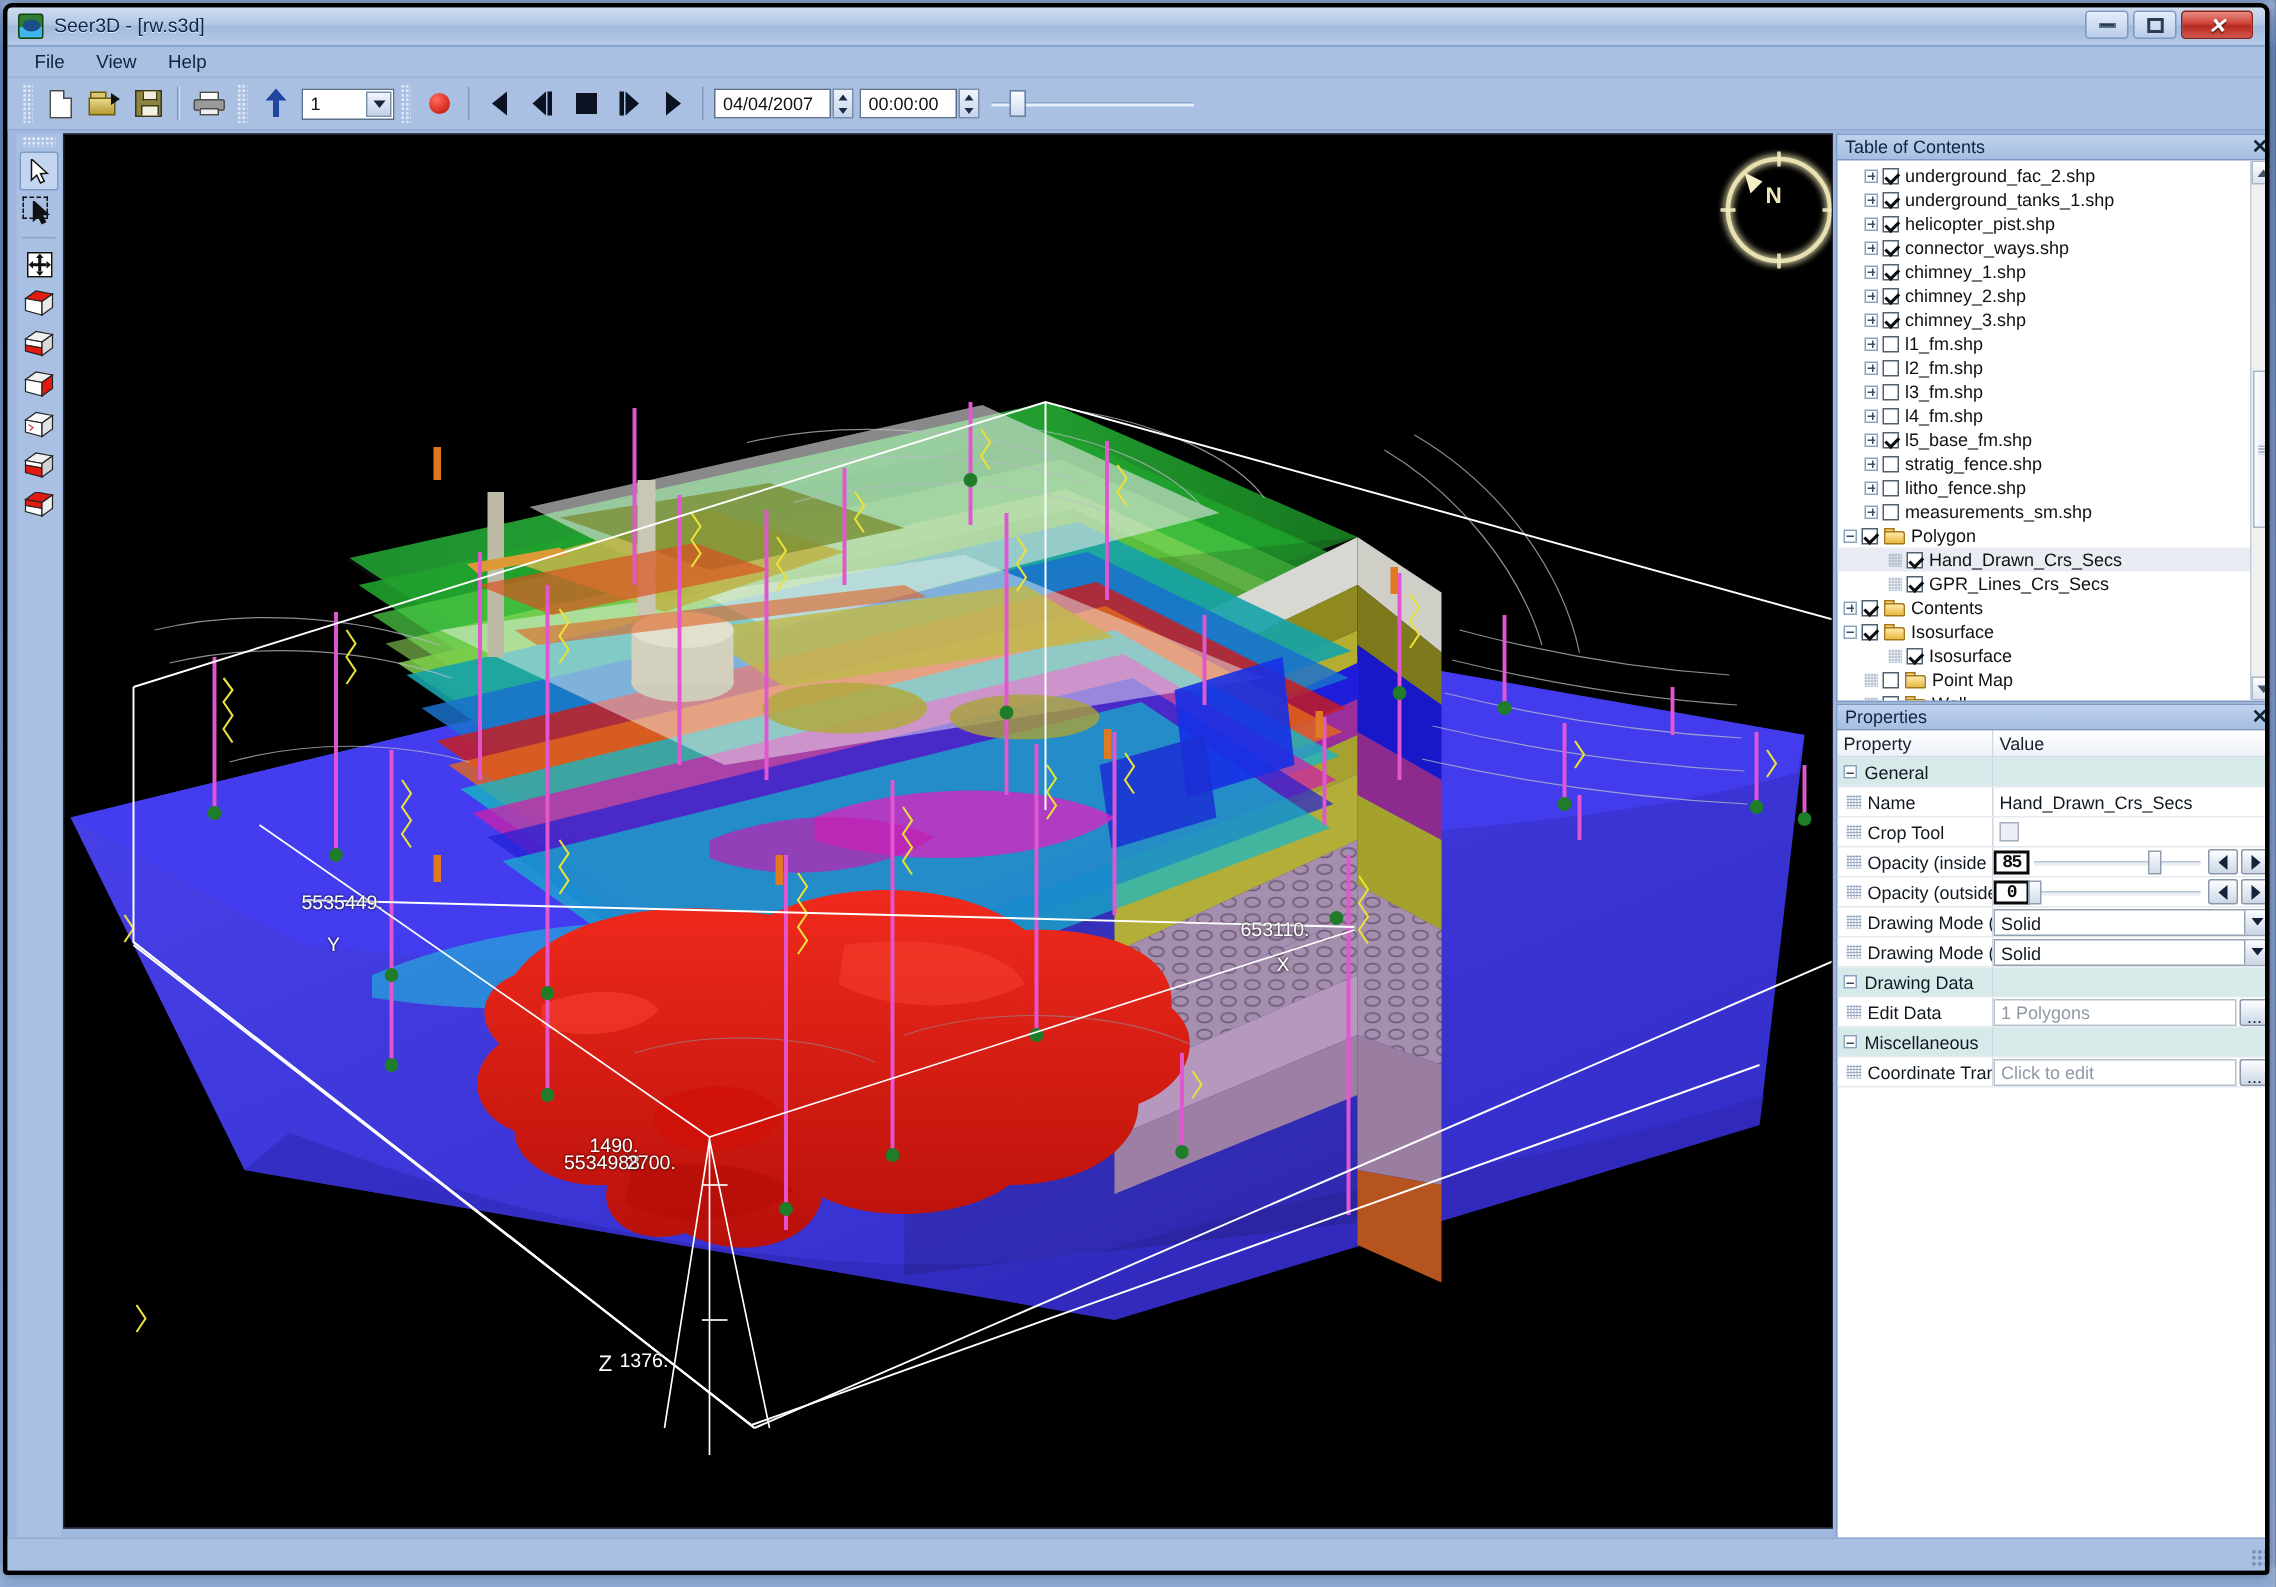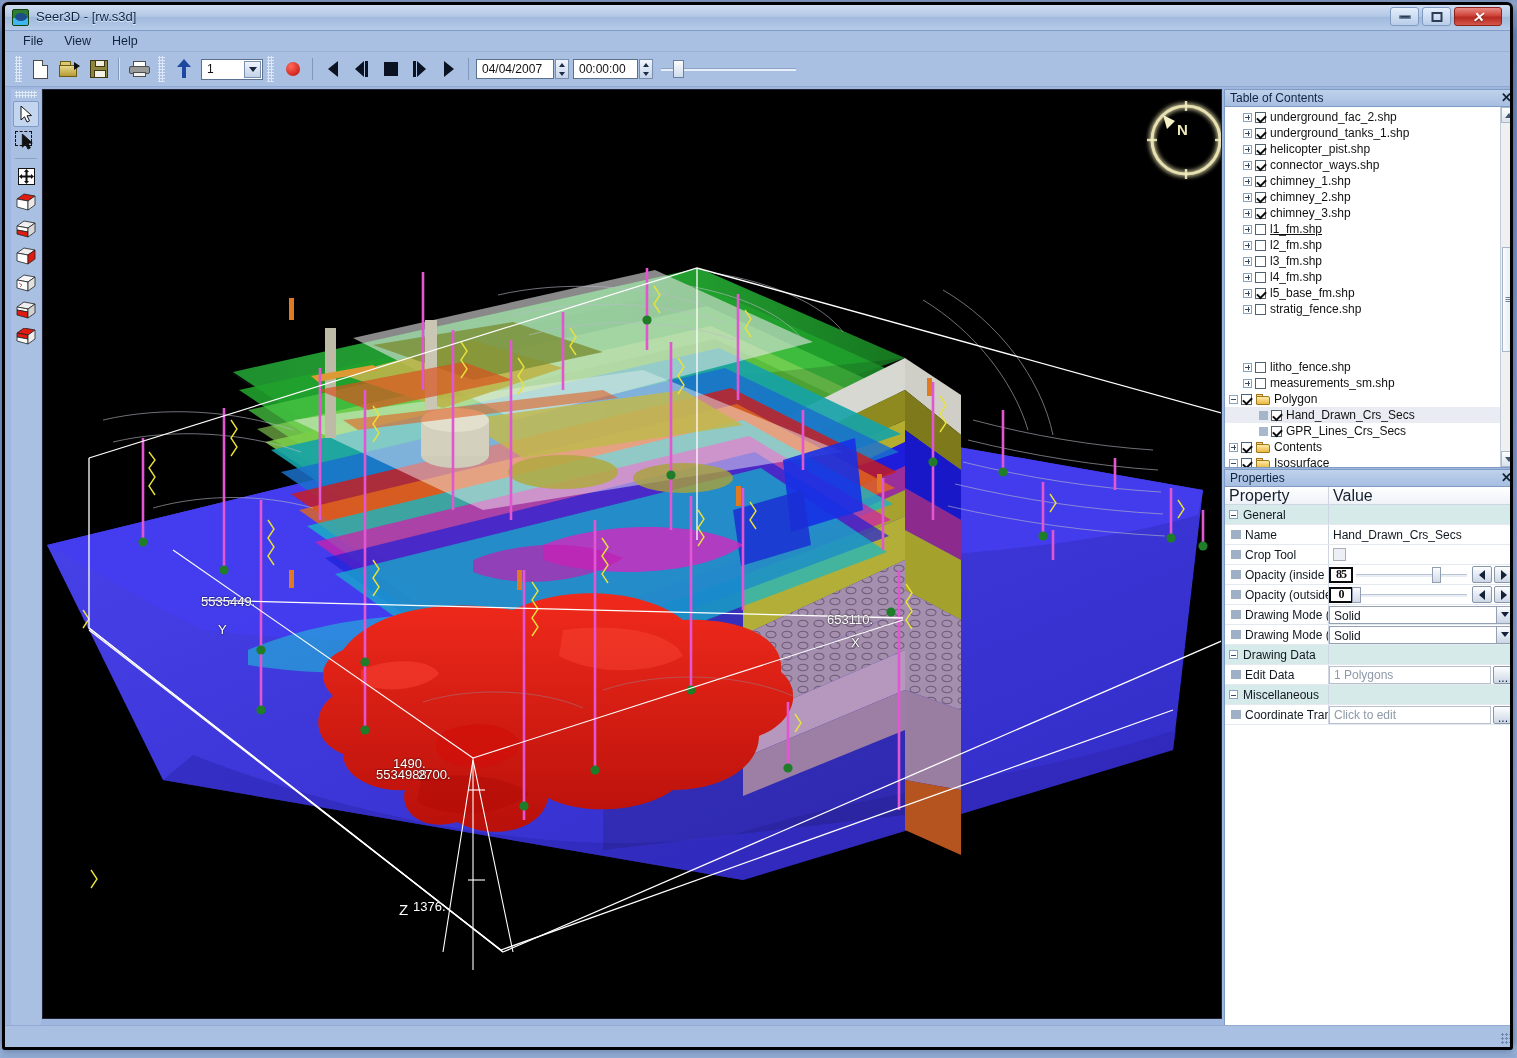--- a/index.html
+++ b/index.html
@@ -283,21 +283,21 @@
     content:""; position:absolute; left:50%; top:50%; transform:translate(-50%,-50%);
     width:7px; height:6px;
     background-image:linear-gradient(180deg,#6d7f93 1px, transparent 1px);
     background-size:7px 2px;
   }
 
   
   #prop-body { height:560px; background:#fff; }
   .grid-head { display:flex; height:18px; border-bottom:1px solid #cdd6e2; }
   .grid-head div {
-    font-size:16px; color:#15202e; display:flex; align-items:center; padding-left:4px;
+    font-size:12px; color:#15202e; display:flex; align-items:center; padding-left:4px;
     background:linear-gradient(180deg,#ffffff,#eef2f8);
   }
   .gh1 { width:104px; border-right:1px solid #cdd6e2; }
   .gh2 { flex:1; }
   .prow { display:flex; height:20px; border-bottom:1px solid #e4e9f0; align-items:stretch; }
   .pname {
     width:104px; border-right:1px solid #cdd6e2; display:flex; align-items:center;
     font-size:12px; color:#101820; padding-left:4px; white-space:nowrap; overflow:hidden;
   }
   .pval { flex:1; display:flex; align-items:center; padding-left:4px; font-size:12px; color:#101820; overflow:hidden; }
@@ -307,21 +307,21 @@
     width:9px; height:9px; border:1px solid #8aa3c0; background:#fff; position:relative; margin-right:5px; flex:0 0 auto;
   }
   .minus:before { content:""; position:absolute; left:1px; top:3.5px; width:5px; height:1px; background:#3a4a60; }
   .pdots { width:10px; height:9px; margin-right:4px; flex:0 0 auto;
     background-image:radial-gradient(circle at 1px 1px,#9badc4 .7px,transparent .9px);
     background-size:2px 2px; }
   .chkbox-flat { width:13px; height:13px; background:#eceff4; border:1px solid #a7b0bd; }
   .lcd {
     width:24px; height:16px; background:#fff; border:2px solid #0a0a0a;
     display:flex; align-items:center; justify-content:center;
-    font-family:Liberation Serif, serif; font-size:12px; font-weight:bold;
+    font-family:Liberation Mono, monospace; font-size:12px; font-weight:bold;
     color:#0a0a0a; letter-spacing:-1px;
   }
   .pslider { position:relative; height:16px; flex:1; margin:0 3px; }
   .pslider .trk { position:absolute; left:0; right:0; top:7px; height:3px; background:#e9eef6; border-top:1px solid #b9c4d3; }
   .pslider .thb { position:absolute; top:0; width:9px; height:16px; background:linear-gradient(180deg,#fafcff,#d2dbe8); border:1px solid #8f9eb1; }
   .parrow {
     width:20px; height:17px; border:1px solid #8a97a8; border-radius:2px;
     background:linear-gradient(180deg,#fdfeff,#ccd7e6);
     display:flex; align-items:center; justify-content:center; margin-left:2px; flex:0 0 auto;
   }
@@ -940,21 +940,21 @@
               <div class="tree-row" style="padding-left: 18px;">
                 <div class="plus col"></div>
                 <div class="cb on"></div>
                 <span>chimney_2.shp</span>
               </div>
               <div class="tree-row" style="padding-left: 18px;">
                 <div class="plus col"></div>
                 <div class="cb on"></div>
                 <span>chimney_3.shp</span>
               </div>
-              <div class="tree-row" style="padding-left: 18px; text-decoration: underline;">
+              <div class="tree-row" style="padding-left: 18px;">
                 <div class="plus col"></div>
                 <div class="cb"></div>
                 <span>l1_fm.shp</span>
               </div>
               <div class="tree-row" style="padding-left: 18px;">
                 <div class="plus col"></div>
                 <div class="cb"></div>
                 <span>l2_fm.shp</span>
               </div>
               <div class="tree-row" style="padding-left: 18px;">
@@ -970,21 +970,21 @@
               <div class="tree-row" style="padding-left: 18px;">
                 <div class="plus col"></div>
                 <div class="cb on"></div>
                 <span>l5_base_fm.shp</span>
               </div>
               <div class="tree-row" style="padding-left: 18px;">
                 <div class="plus col"></div>
                 <div class="cb"></div>
                 <span>stratig_fence.shp</span>
               </div>
-              <div class="tree-row" style="padding-left: 18px; margin-top: 42px;">
+              <div class="tree-row" style="padding-left: 18px;">
                 <div class="plus col"></div>
                 <div class="cb"></div>
                 <span>litho_fence.shp</span>
               </div>
               <div class="tree-row" style="padding-left: 18px;">
                 <div class="plus col"></div>
                 <div class="cb"></div>
                 <span>measurements_sm.shp</span>
               </div>
               <div class="tree-row" style="padding-left: 4px;">

